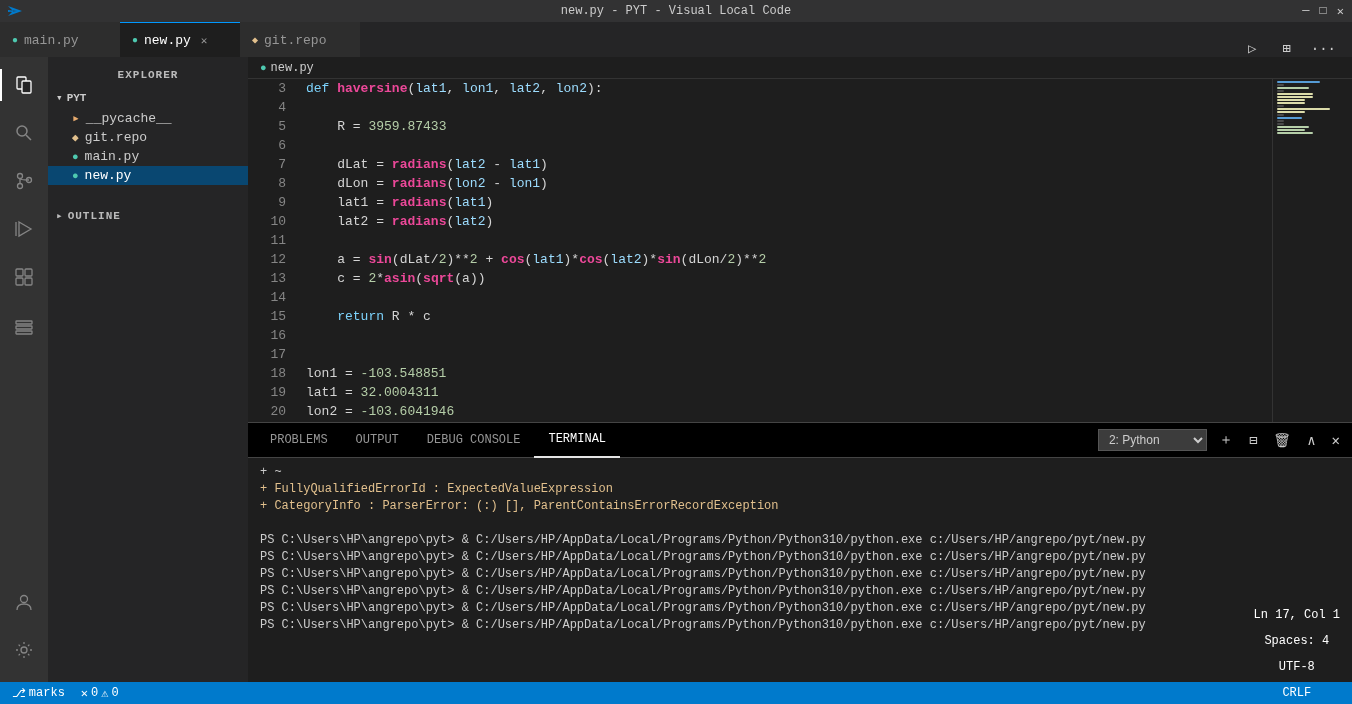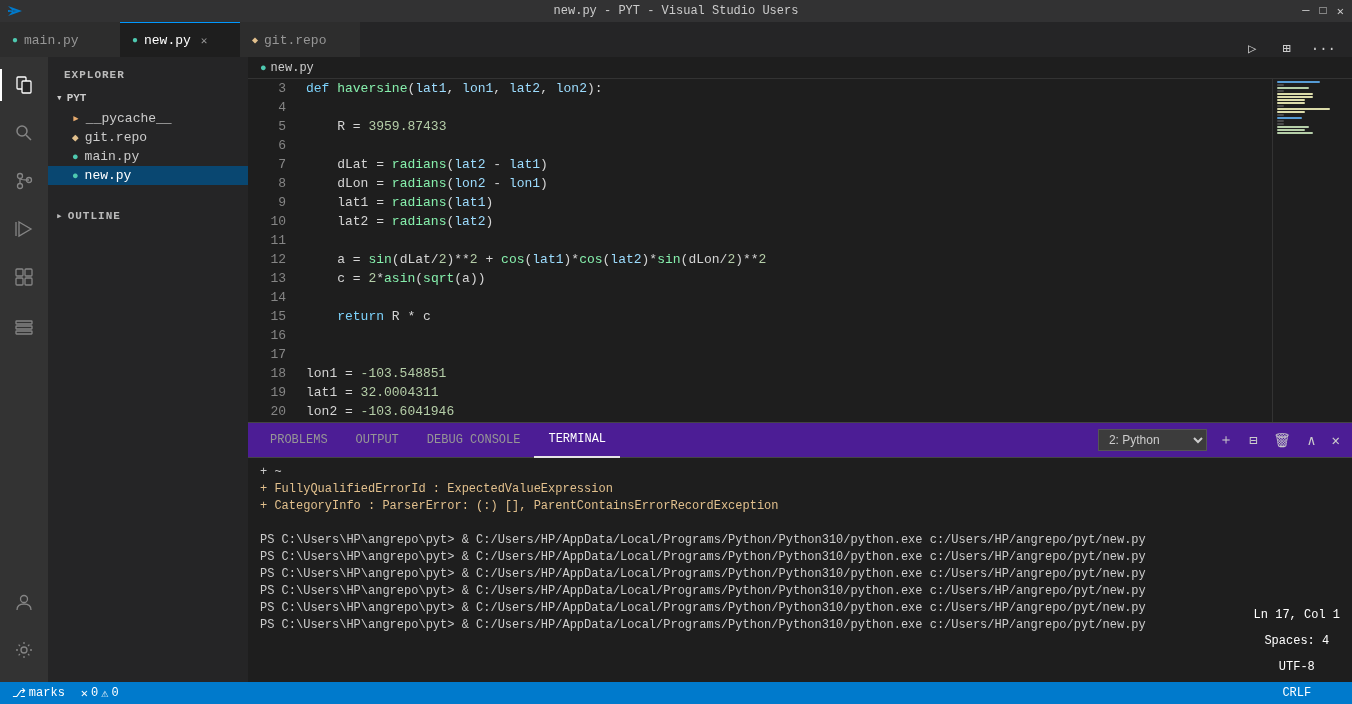--- a/index.html
+++ b/index.html
@@ -113,20 +113,21 @@
       flex-shrink: 0;
       overflow-y: auto;
     }
     .sidebar-title {
       font-size: 11px;
       font-weight: 700;
       color: #bbbbbb;
       padding: 12px 16px 6px;
       letter-spacing: 1px;
       text-transform: uppercase;
+      text-align: center;
     }
     .sidebar-section-title {
       font-size: 11px;
       font-weight: 700;
       color: #cccccc;
       padding: 4px 8px;
       display: flex;
       align-items: center;
       cursor: pointer;
       gap: 4px;
@@ -197,21 +198,21 @@
       padding: 0 8px;
       line-height: 19px;
       font-size: 13px;
       white-space: pre;
       overflow-x: auto;
     }
     .code-line { height: 19px; display: block; }
 
     
     .kw { color: #7dd3fc; }
-    .fn { color: #86efac; }
+    .fn { color: #ec4899; font-weight: bold; }
     .param { color: #9cdcfe; }
     .num { color: #b5cea8; }
     .op { color: #d4d4d4; }
     .var { color: #9cdcfe; }
 
     
     .minimap {
       width: 80px;
       background: #1e1e1e;
       border-left: 1px solid #333;
@@ -233,21 +234,21 @@
     .terminal-panel {
       height: 260px;
       background: #1e1e1e;
       border-top: 1px solid #444;
       display: flex;
       flex-direction: column;
       flex-shrink: 0;
     }
     .terminal-tabs {
       height: 35px;
-      background: #4c1d95;
+      background: #000000;
       display: flex;
       align-items: center;
       padding: 0 8px;
       gap: 0;
       border-bottom: 1px solid #444;
     }
     .terminal-tab {
       padding: 0 14px;
       height: 35px;
       display: flex;
@@ -311,21 +312,21 @@
   </style>
 </head>
 <body>
 
 <div class="title-bar">
   <div class="title-bar-left">
     <svg width="14" height="14" viewBox="0 0 14 14">
       <path fill="#007acc" d="M0 2l5 5L0 12V2zm0 10l14-5L0 2v4l9 1-9 1v4z"></path>
     </svg>
   </div>
-  <div style="font-size:12px;color:#cccccc;position:absolute;left:50%;transform:translateX(-50%);">new.py - PYT - Visual Studio Users</div>
+  <div style="font-size:12px;color:#cccccc;position:absolute;left:50%;transform:translateX(-50%);">new.py - PYT - Visual Local Code</div>
   <div class="title-bar-right">
     <span class="title-bar-btn">─</span>
     <span class="title-bar-btn">□</span>
     <span class="title-bar-btn">✕</span>
   </div>
 </div>
 
 <div class="tab-bar">
   <div class="tab" style="background:#2d2d2d;color:#969696;">
     <span style="color:#4ec9b0;font-size:10px;">●</span>

